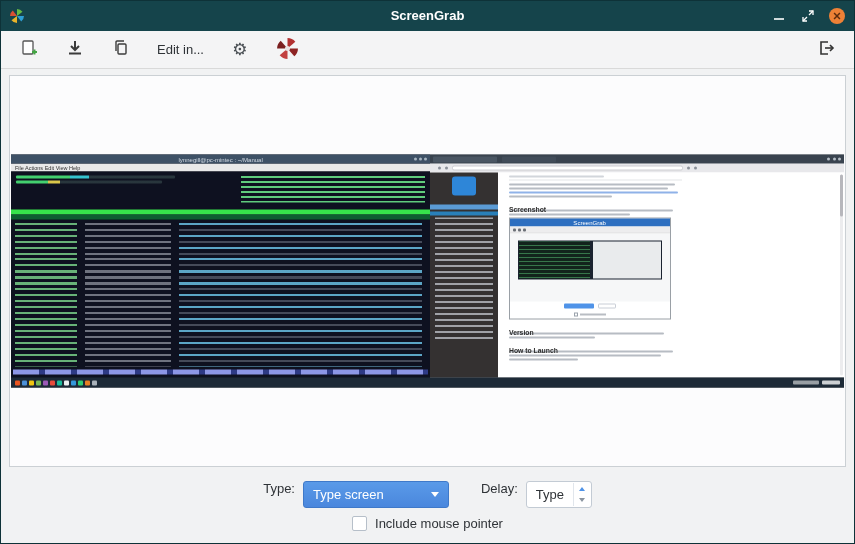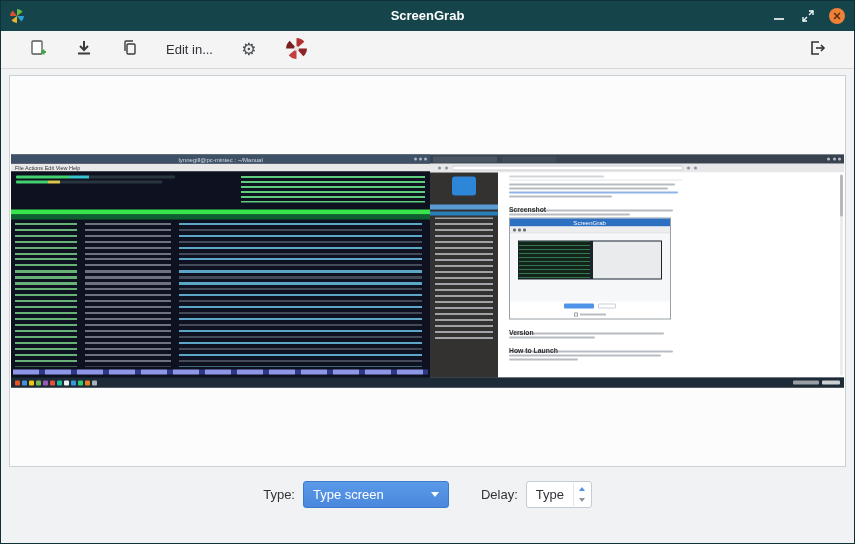--- a/index.html
+++ b/index.html
@@ -12,21 +12,21 @@
   .titlebar { position:relative; flex:0 0 30px; background:#15444b; }
   .app-icon { position:absolute; left:8px; top:7px; width:16px; height:16px; }
   .title { position:absolute; left:0; right:0; top:0; line-height:30px; text-align:center;
            color:#ffffff; font-weight:bold; font-size:13px; }
   .winbtns { position:absolute; right:9px; top:0; height:30px; display:flex; align-items:center; gap:13px; }
   .wbtn { width:16px; height:16px; display:flex; align-items:center; justify-content:center; }
   .wbtn.close { background:#ee8136; border-radius:50%; }
 
   
   .toolbar { flex:0 0 38px; background:#f4f4f5; border-bottom:1px solid #d9d9d9;
-             display:flex; align-items:center; padding:0 21px; gap:14px; }
+             display:flex; align-items:center; padding:0 12px; gap:14px; }
   .tbtn { border:none; background:transparent; height:30px; min-width:32px; padding:0 6px;
           display:flex; align-items:center; justify-content:center; border-radius:3px; font-family:inherit; }
   .tbtn.text span { font-size:13px; color:#2f3337; }
   .tspacer { flex:1; }
 
   
   .content { flex:1; display:flex; flex-direction:column; padding:6px 8px 0; min-height:0; }
   .preview-frame { flex:0 0 392px; position:relative; border:1px solid #cbd0d4; background:#fcfcfd; overflow:hidden; }
   .thumb { position:absolute; left:1px; right:1px; top:50%; transform:translateY(-50%); height:233px; background:#11141c; }
 
@@ -115,21 +115,21 @@
   .ti { width:5px; height:5px; border-radius:1px; display:block; }
   .c1{background:#e95420}.c2{background:#4a90d9}.c3{background:#f1c40f}.c4{background:#77b855}
   .c5{background:#9b59b6}.c6{background:#e74c3c}.c7{background:#1abc9c}.c8{background:#ecf0f1}
   .c9{background:#3498db}.c10{background:#2ecc71}.c11{background:#e67e22}.c12{background:#aab2ba}
   .t-right { margin-left:auto; display:flex; gap:3px; align-items:center; }
   .tray { width:26px; height:4px; background:rgba(255,255,255,.55); border-radius:1px; display:block; }
   .clock { width:18px; height:4px; background:rgba(255,255,255,.78); border-radius:1px; display:block; }
 
   
   .controls { flex:1; display:flex; flex-direction:column; align-items:center; padding-top:14px; gap:8px; }
-  .row1, .row2 { display:flex; align-items:center; }
+  .row1, .row2 { display:flex; }
   .row1 { gap:8px; }
   .row2 { gap:8px; }
   .lbl { font-size:13px; color:#2f3337; }
   .lbl.delay { margin-left:24px; }
   .combo { width:146px; height:27px; background:linear-gradient(#5a9ae8,#4a87dd); border:1px solid #3f79c9;
            border-radius:3px; color:#fff; font-size:13px; display:flex; align-items:center;
            justify-content:space-between; padding:0 9px; }
   .chev { width:0; height:0; border-left:4px solid transparent; border-right:4px solid transparent; border-top:5px solid #ffffff; }
   .spin { position:relative; width:66px; height:27px; background:#fff; border:1px solid #c3cbd4; border-radius:3px;
           display:flex; align-items:center; padding-left:9px; font-size:13px; color:#2f3337; }
@@ -377,16 +377,20 @@
         </div>
         <span class="lbl delay">Delay:</span>
         <div class="spin">
           <span>Type</span>
           <span class="spinbtns">
             <span class="sb up"></span>
             <span class="sb dn"></span>
           </span>
         </div>
       </div>
+      <div class="row2">
+        <span class="checkbox"></span>
+        <span class="lbl">Include mouse pointer</span>
+      </div>
     </div>
 
   </div>
 </div>
 
 </body></html>

